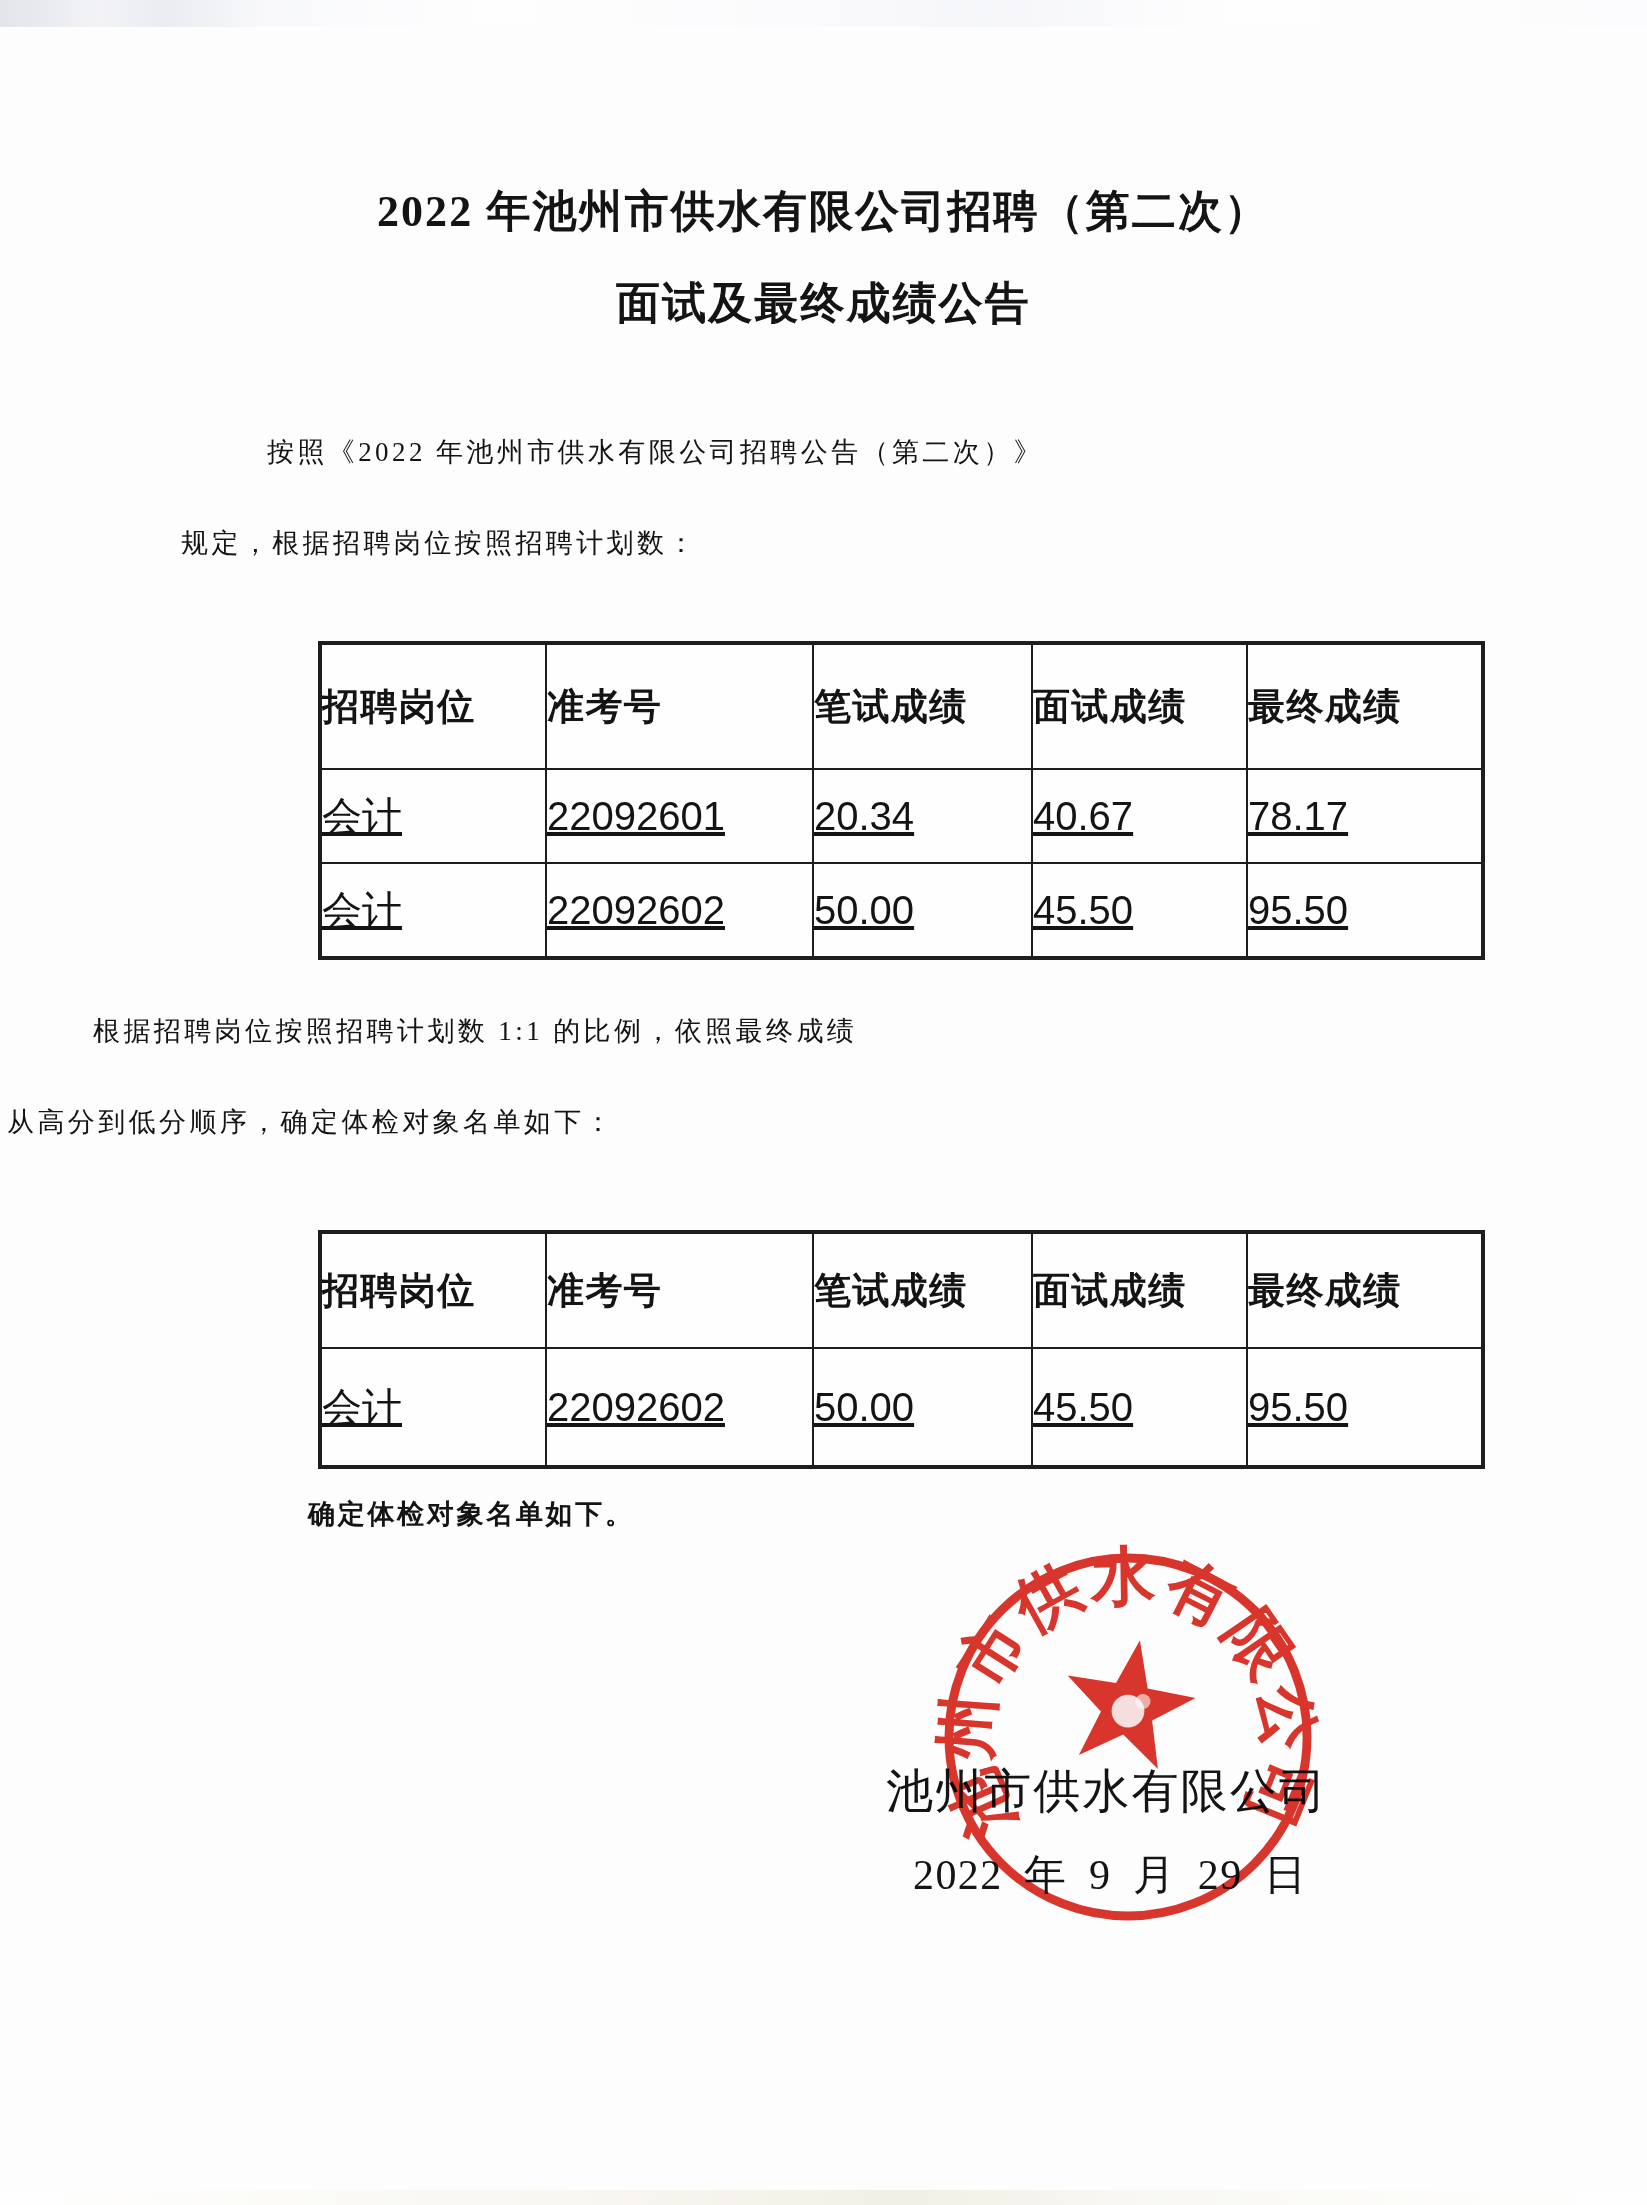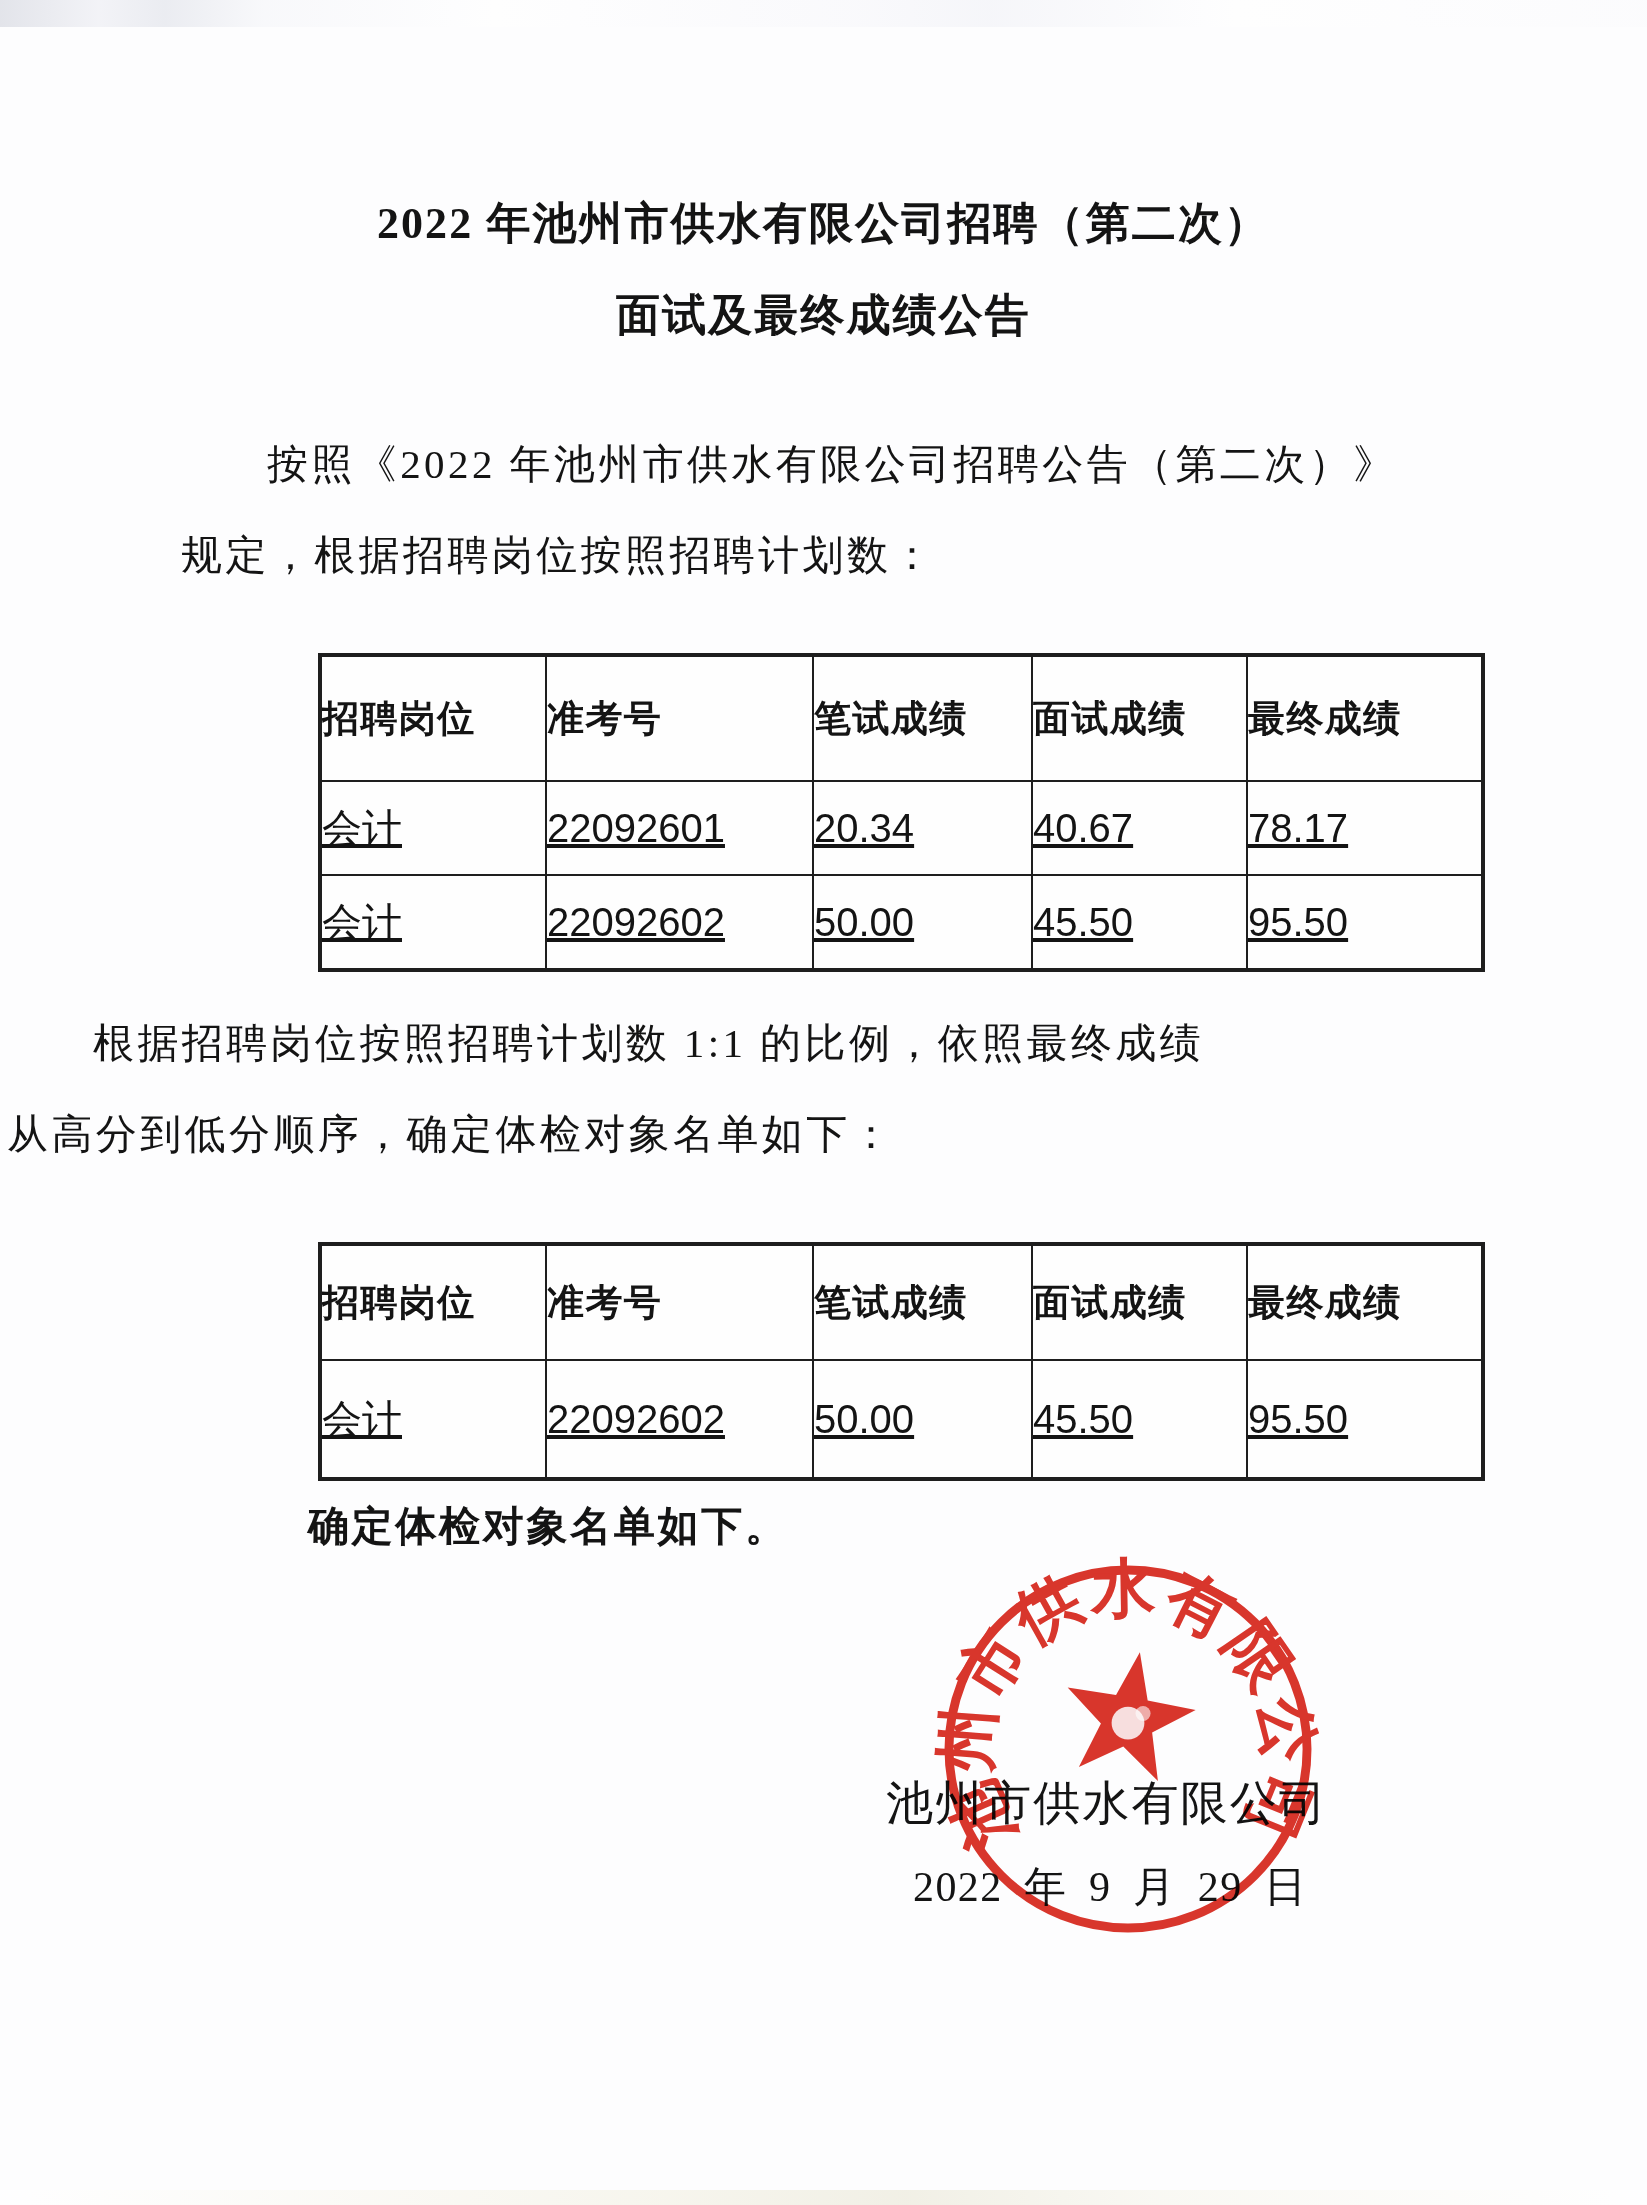--- a/index.html
+++ b/index.html
@@ -41,21 +41,21 @@
     font-size: 44px;
     font-weight: 700;
     letter-spacing: 2.1px;
     line-height: 44px;
   }
   .title-line + .title-line { margin-top: 48px; }
 
   .para {
     margin-left: 181px;
     margin-right: 159px;
-    font-size: 41px;
+    font-size: 27px;
     line-height: 91px;
     letter-spacing: 3.4px;
     text-align: justify;
   }
   .para-intro { margin-top: 81px; }
   .para-selection { margin-top: 26px; margin-left: 7px; }
   .indent-line { text-indent: 86px; }
 
   table.doc-table {
     border-collapse: collapse;
@@ -135,21 +135,21 @@
     letter-spacing: 6px;
   }
 </style>
 </head>
 <body>
 
 <div class="page">
 
   <div class="scan-artifact-top"></div>
 
-  <h1 class="title" style="margin:12px;">
+  <h1 class="title" style="margin:0;">
     <span class="title-line">2022 年池州市供水有限公司招聘（第二次）</span>
     <span class="title-line">面试及最终成绩公告</span>
   </h1>
 
   <div class="para para-intro">
     <div class="indent-line">按照《2022 年池州市供水有限公司招聘公告（第二次）》</div>
     <div>规定，根据招聘岗位按照招聘计划数：</div>
   </div>
 
   <table class="doc-table" id="table-scores">

